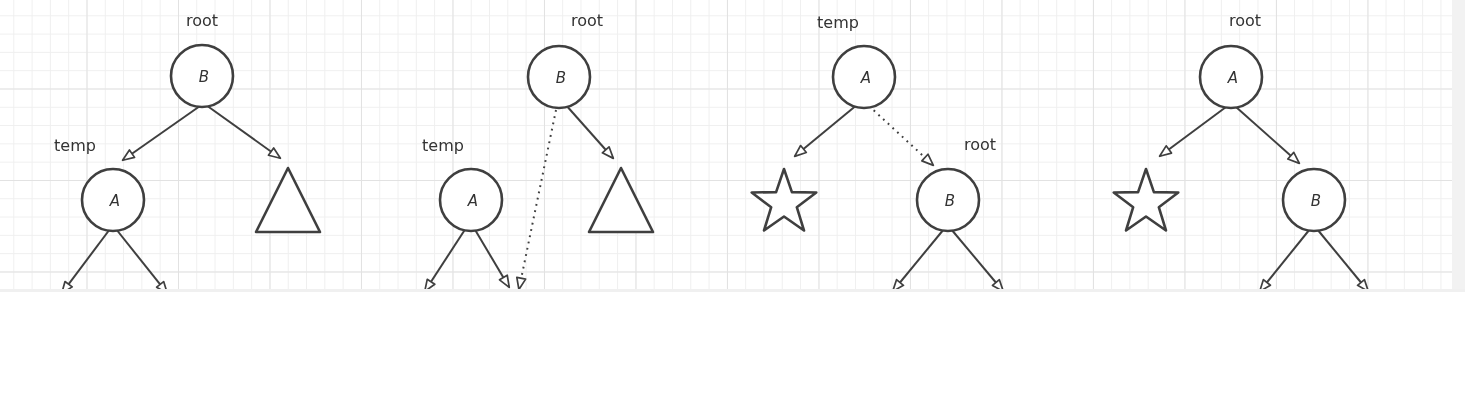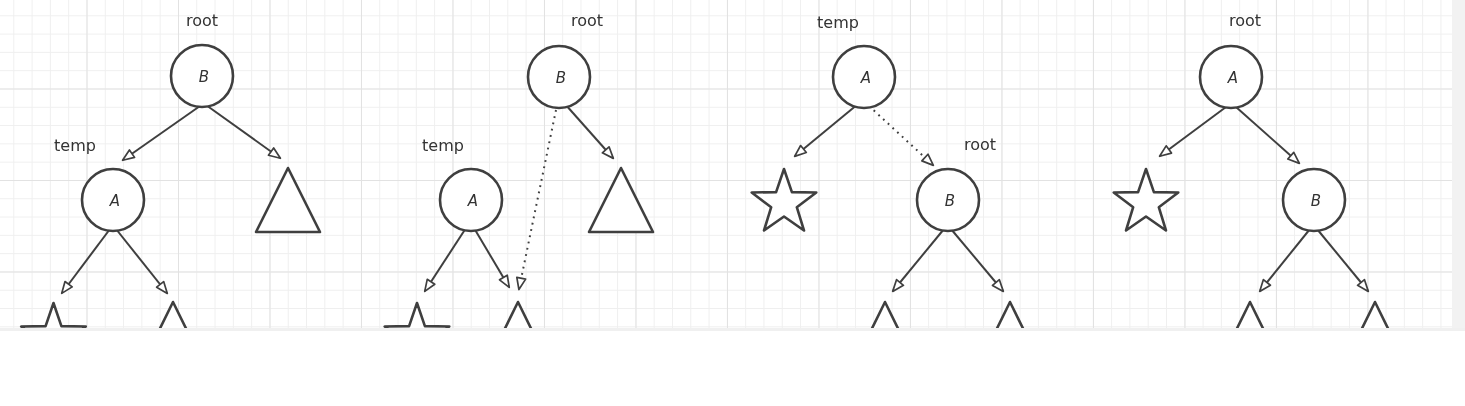--- a/index.html
+++ b/index.html
@@ -1,21 +1,21 @@
 <!DOCTYPE html>
 <html><head>
 <meta charset="utf-8">
 <style>
   html, body {
     margin: 0; padding: 0;
     font-family: "DejaVu Sans", sans-serif;
   }
   .canvas {
     position: relative;
-    width: 1465px; height: 331px;
+    width: 1465px; height: 292px;
     overflow: hidden;
     background-color: #ffffff;
     background-image:
       linear-gradient(to right, #e2e2e2 1px, transparent 1px),
       linear-gradient(to bottom, #e2e2e2 1px, transparent 1px),
       linear-gradient(to right, #efefef 1px, transparent 1px),
       linear-gradient(to bottom, #efefef 1px, transparent 1px);
     background-size: 91.5px 91.5px, 91.5px 91.5px, 18.3px 18.3px, 18.3px 18.3px;
     background-position: -5px -3px;
   }

